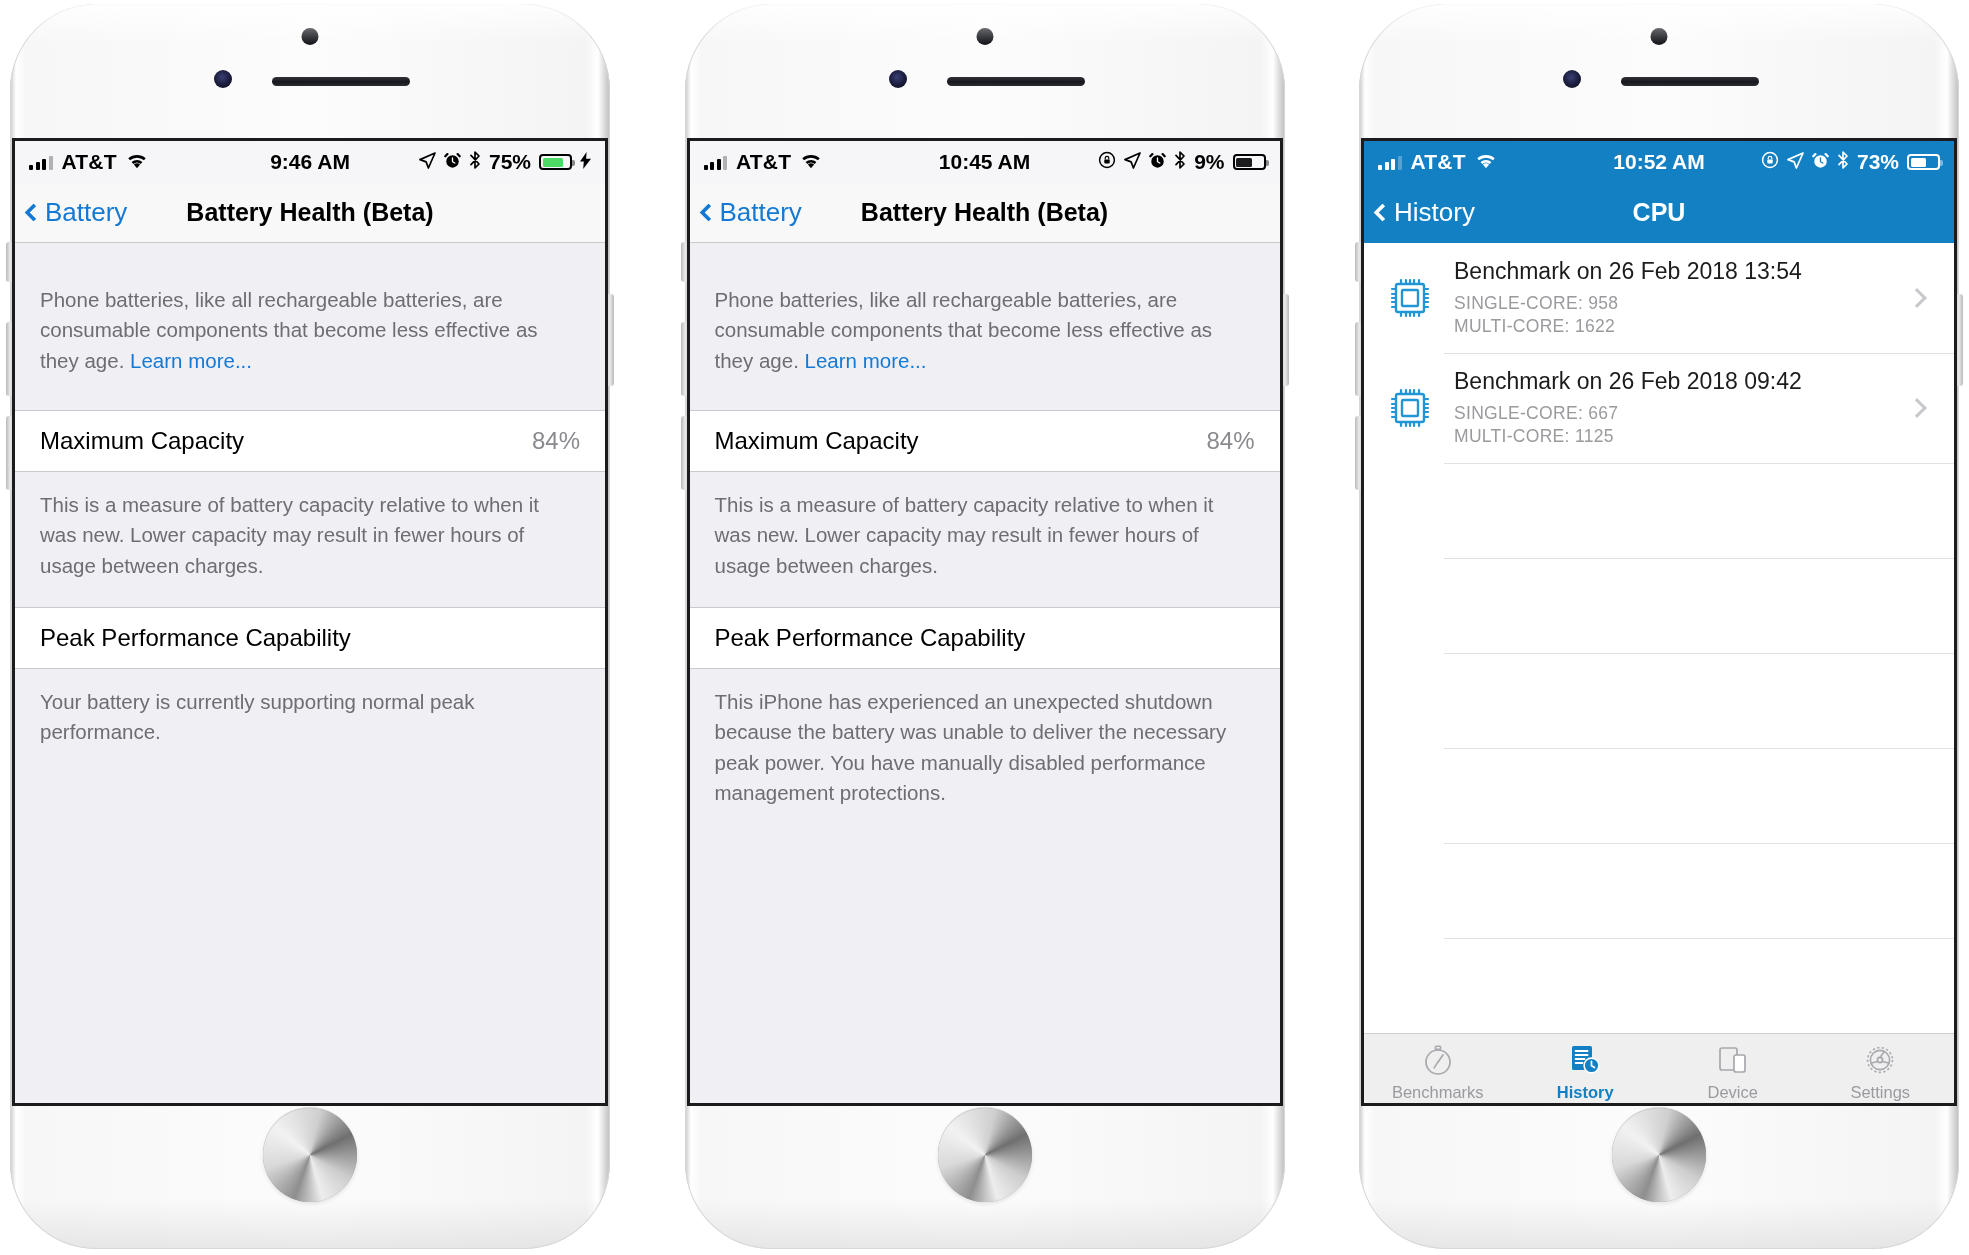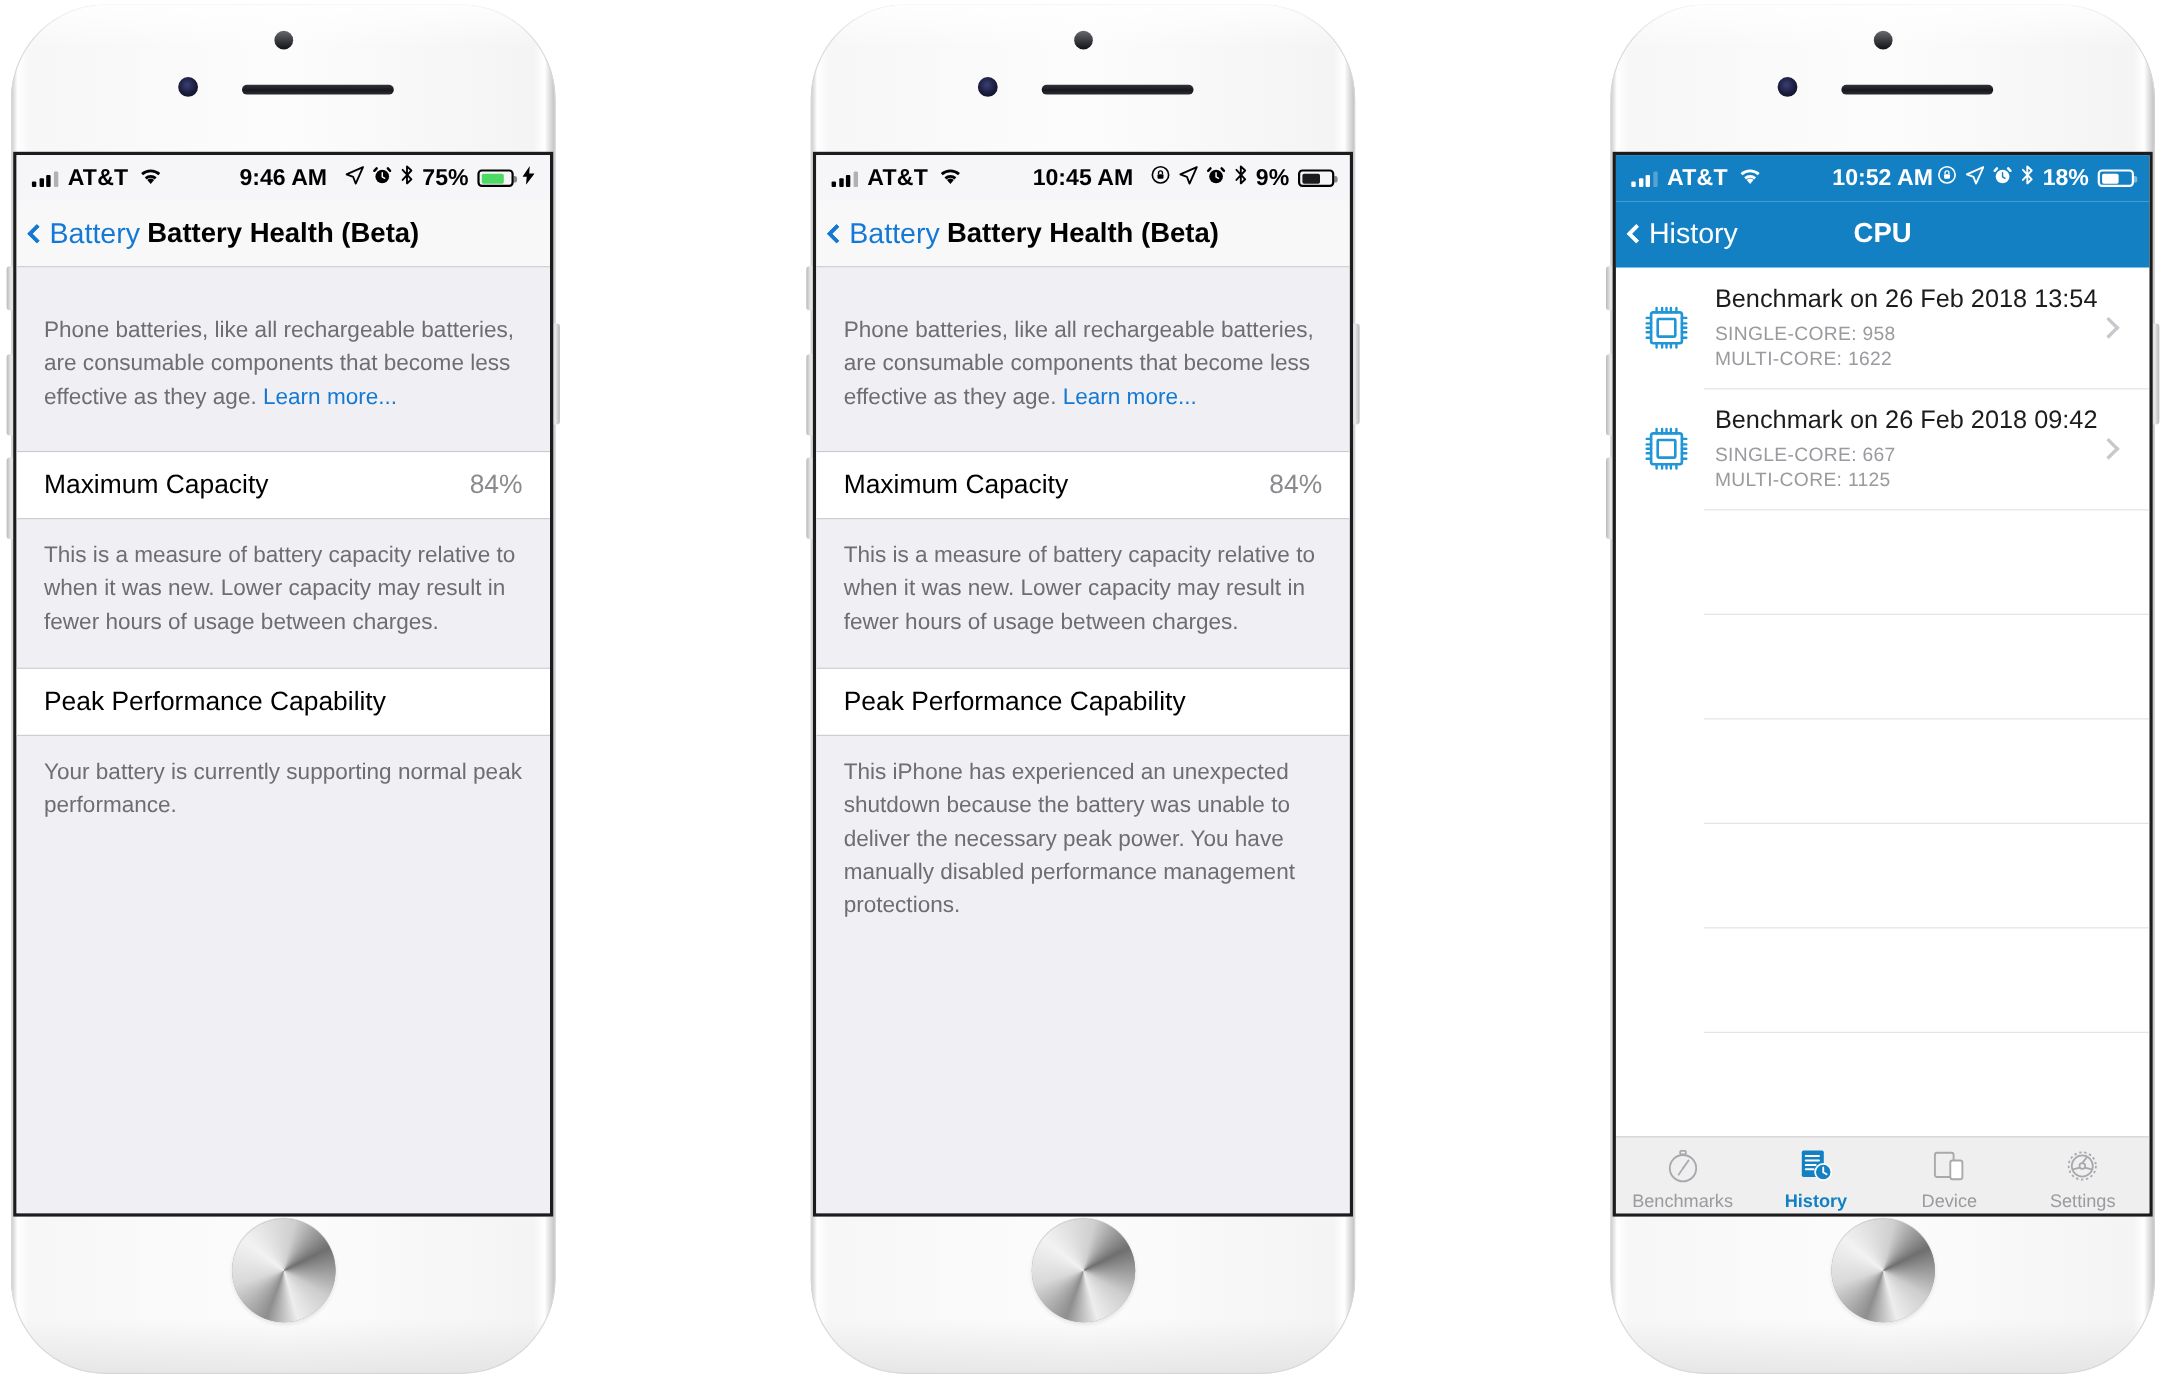--- a/index.html
+++ b/index.html
@@ -13,21 +13,21 @@
     position: relative;
     width: 1969px; height: 1255px;
     display: flex;
     justify-content: space-between;
     padding: 0 10px;
   }
 
   
   .phone {
     position: relative;
-    width: 495px;
+    width: 600px;
     height: 1245px;
     margin-top: 4px;
     border-radius: 86px;
     background:
       linear-gradient(to right,
         #c8c8c8 0px, #ffffff 6px, #f7f7f7 16px,
         #fcfcfc 50%, #f4f4f4 96%, #ffffff 98%, #bdbdbd 100%);
     box-shadow: 0 0 0 1px #d7d7d7 inset;
     text-decoration: underline;
   }
@@ -417,21 +417,21 @@
                 <circle cx="9" cy="10" r="6.6" fill="#fff"></circle>
                 <path d="M9 6.3v4l2.4 1.4" stroke="#1380c4" stroke-width="1.4" fill="none" stroke-linecap="round"></path>
                 <path d="M3.6 2.2 1.4 4.5M14.4 2.2l2.2 2.3" stroke="#fff" stroke-width="2.4" stroke-linecap="round"></path>
               </svg>
           </span>
           <span>
             <svg width="12" height="18" viewBox="0 0 12 18">
                 <path d="M2 4.4 10 13 6 16.8V1.2L10 5 2 13.6" fill="none" stroke="#fff" stroke-width="1.7" stroke-linejoin="round" stroke-linecap="round"></path>
               </svg>
           </span>
-          <span class="pct">18%</span>
+          <span class="pct">73%</span>
           <span class="batt">
               <i style="width:60%;background:#ffffff"></i>
             </span>
         </div>
       </div>
 
       <div class="navbar blue">
         <div class="nav-back">
           <span class="chev"></span>
           <span>History</span>

